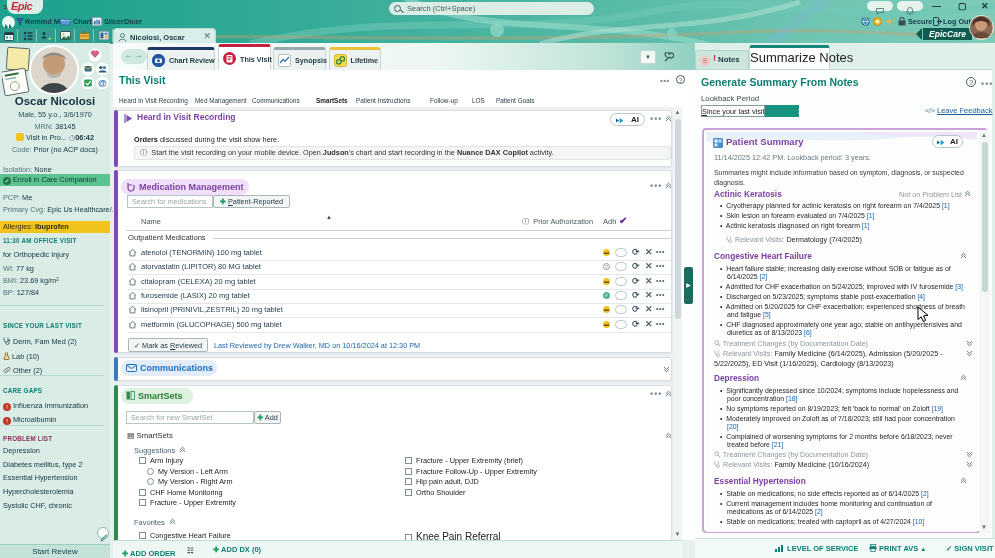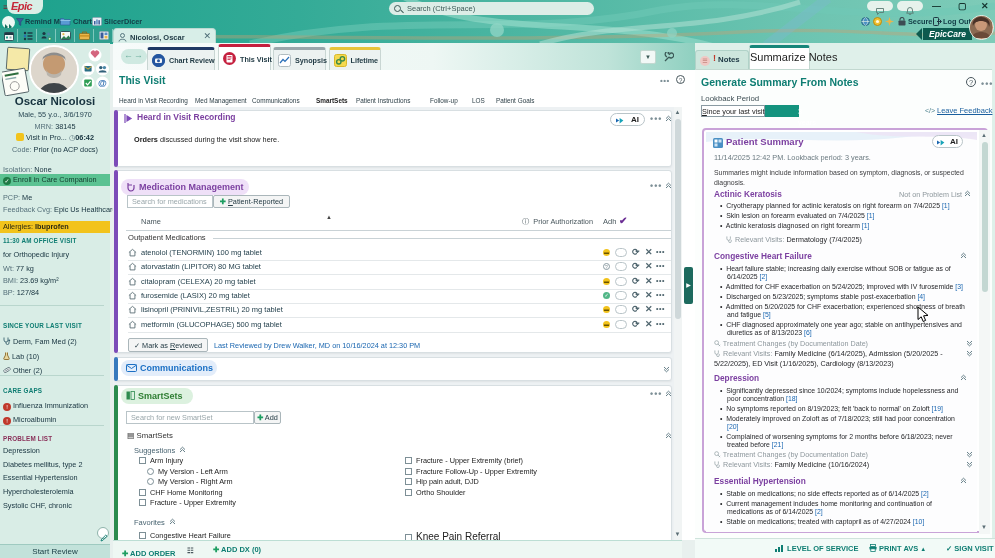--- a/index.html
+++ b/index.html
@@ -250,21 +250,21 @@
       <text x="21.5" y="40.2" text-anchor="middle" font-size="9" font-weight="bold" fill="#2b6cb0">@</text>
   </svg>
   <div class="c" style="top:52px; font-size:11.5px; font-weight:bold; color:#16323e;">Oscar Nicolosi</div>
   <div class="c" style="top:67px; font-size:7.3px; color:#2c4a56;">Male, 55 y.o., 3/6/1970</div>
   <div class="c" style="top:79px; font-size:7.3px;"><span class="sb-label">MRN:</span> <span class="sb-val">38145</span></div>
   <div class="c" style="top:90px; font-size:7.3px; color:#16323e;"><span style="display:inline-block; width:8px; height:8px; background:#f2c31c; border-radius:2px; vertical-align:-1px;"></span> Visit in Pro... <span style="color:#55707a;">◷</span><b>06:42</b></div>
   <div class="c" style="top:102px; font-size:7.3px;"><span class="sb-label">Code:</span> <span class="sb-val">Prior (no ACP docs)</span></div>
   <div class="c" style="top:122px; font-size:7.3px; text-align:left; left:3px;"><span class="sb-label">Isolation:</span> <span class="sb-val">None</span></div>
   <div class="abs" style="left:0; top:131px; width:110px; height:12px; background:#5bc292; font-size:7.3px; color:#123a2c; line-height:12px;"><span style="display:inline-block; width:8px; height:8px; background:#1e7a46; border-radius:50%; color:#fff; font-size:6px; text-align:center; line-height:8px; margin:0 2px 0 3px; vertical-align:-1px;">✓</span>Enroll in Care Companion</div>
   <div class="abs" style="left:3px; top:150px; font-size:7.3px;"><span class="sb-label">PCP:</span> <span class="sb-val">Me</span></div>
-  <div class="abs" style="left:3px; top:162px; font-size:7.3px; white-space:nowrap;"><span class="sb-label">Feedback Cvg:</span> <span class="sb-val">Epic Us Healthcare/...</span></div>
+  <div class="abs" style="left:3px; top:162px; font-size:7.3px; white-space:nowrap;"><span class="sb-label">Primary Cvg:</span> <span class="sb-val">Epic Us Healthcare/...</span></div>
   <div class="abs" style="left:0; top:178px; width:110px; height:12px; background:#f2c31c; font-size:7.3px; color:#2e2a10; line-height:12px;"><span style="margin-left:3px;">Allergies:</span> <b>Ibuprofen</b></div>
   <div class="abs sb-head" style="left:3px; top:194px;">11:30 AM OFFICE VISIT</div>
   <div class="abs" style="left:3px; top:207px; font-size:7.3px; color:#16323e;">for Orthopedic Injury</div>
   <div class="abs" style="left:3px; top:221px; font-size:7.3px;"><span class="sb-label">Wt:</span> <span class="sb-val">77 kg</span></div>
   <div class="abs" style="left:3px; top:233px; font-size:7.3px;"><span class="sb-label">BMI:</span> <span class="sb-val">23.69 kg/m²</span></div>
   <div class="abs" style="left:3px; top:245px; font-size:7.3px;"><span class="sb-label">BP:</span> <span class="sb-val">127/84</span></div>
   <div class="abs" style="left:0px; top:262px; width:104px; border-top:1px solid #b9d6cd;"></div>
   <div class="abs sb-head" style="left:3px; top:279px;">SINCE YOUR LAST VISIT</div>
   <div class="abs" style="left:3px; top:294px; font-size:7.3px; color:#16323e;"><svg width="8" height="8" viewBox="0 0 8 8" style="vertical-align:-1px;">
         <path d="M1,0.5 L1,3 a2,2 0 0 0 4,0 L5,0.5 M3,5 L3,6 a1.5,1.5 0 0 0 3,0 L6,4.5" stroke="#3c6472" stroke-width="0.9" fill="none"></path>
@@ -354,20 +354,21 @@
   <div class="abs" style="left:24px; top:5px; font-size:8.5px; font-weight:bold; color:#7b3fa0;">Heard in Visit Recording</div>
   <div class="abs" style="left:497px; top:6px; width:35px; height:13px; border:1px solid #b9c4c8; border-radius:7px; background:#fff; font-size:8px; font-weight:bold; color:#222; text-align:right; padding-right:5px; line-height:12px;"><svg class="abs" style="left:4px; top:2.5px;" width="9" height="8" viewBox="0 0 9 8">
         <path d="M1,1.5 L4.2,3.5 L1,5.5 Z" fill="#1a66b0"></path>
         <path d="M4.6,1 L8.4,3.6 L4.6,6.4 Z" fill="#16a3b8"></path>
       </svg>AI</div>
   <div class="dots3" style="left:537px; top:7px;">•••</div>
   <div class="chevup" style="left:552px; top:8px;"><svg width="7" height="7" viewBox="0 0 7 7">
         <path d="M1,3.6 L3.5,1.2 L6,3.6 M1,6 L3.5,3.6 L6,6" stroke="#55707a" stroke-width="0.9" fill="none"></path>
       </svg></div>
   <div class="abs" style="left:21px; top:28px; font-size:7.3px; color:#222;"><b>Orders</b> discussed during the visit show here.</div>
+  <div class="abs" style="left:21px; top:39px; width:537px; height:14px; background:#f3f5f6; border:1px solid #e0e4e6; border-radius:3px; font-size:7.3px; color:#333; line-height:12.5px;"><span style="margin:0 4px 0 5px; color:#555;">ⓘ</span>Start the visit recording on your mobile device. Open <b>Judson</b>'s chart and start recording in the <b>Nuance DAX Copilot</b> activity.</div>
 
   <div class="card" style="top:63px; height:183px;"></div>
   <div class="accent" style="left:1px; top:63px; height:183px; background:#7d4bb8;"></div>
   <div class="abs" style="left:8px; top:72px; width:128px; height:16px; background:#efe0f8; border-radius:9px;"></div>
   <svg class="abs" style="left:13px; top:75px;" width="10" height="10" viewBox="0 0 10 10">
       <path d="M2,1 L2,6 C2,8 4,9 5,9 C7,9 8,7 8,6 L8,3 M2,3 L6,3" stroke="#7b3fa0" stroke-width="1.2" fill="none"></path>
     </svg>
   <div class="abs" style="left:26px; top:75px; font-size:9px; font-weight:bold; color:#7b3fa0;">Medication Management</div>
   <div class="dots3" style="left:537px; top:74px;">•••</div>
   <div class="chevup" style="left:552px; top:75px;"><svg width="7" height="7" viewBox="0 0 7 7">
@@ -518,21 +519,21 @@
 
 <div class="abs" style="left:684px; top:267px; width:9px; height:37px; background:#1d6a5e; border-radius:2px; color:#fff; font-size:6px; line-height:37px; text-align:center;">▶</div>
 
 <div id="rpanel">
 
   <div class="abs" style="left:0px; top:7px; width:54px; height:19px; background:#cde6dd; border:1px solid #b0d2c8; border-bottom:none; border-radius:3px 3px 0 0;">
     <span class="abs" style="left:4px; top:5px; width:10px; height:10px; background:#f0c8c4; border-radius:50%; color:#b06860; font-size:6px; text-align:center; line-height:10px;">☰</span>
     <span class="abs" style="left:17px; top:2px; color:#c0392b; font-weight:bold; font-size:9px;">!</span>
     <span class="abs" style="left:22px; top:4px; font-size:7.8px; font-weight:bold; color:#1c3642;">Notes</span>
   </div>
-  <div class="abs" style="left:54px; top:2px; width:61px; height:24px; background:#fff; border:1px solid #c2d8d0; border-top:3px solid #17867a; border-bottom:none; border-radius:3px 3px 0 0; font-size:11px; color:#222; text-align:center; line-height:19px; white-space:nowrap;">Summarize Notes</div>
+  <div class="abs" style="left:54px; top:2px; width:81px; height:24px; background:#fff; border:1px solid #c2d8d0; border-top:3px solid #17867a; border-bottom:none; border-radius:3px 3px 0 0; font-size:13px; color:#222; text-align:center; line-height:19px; white-space:nowrap;">Summarize Notes</div>
 
   <div class="abs" style="left:0px; top:26px; width:297px; height:469px; background:#fcfefd; border-top:1px solid #c2d8d0;"></div>
   <div class="abs" style="left:6px; top:33px;" id="gsum">Generate Summary From Notes</div>
   <div class="abs" style="left:271px; top:34px; width:10px; height:10px; border:1px solid #49575d; border-radius:50%; font-size:7.5px; color:#49575d; text-align:center; line-height:10px;">?</div>
   <div class="abs dots3" style="left:286px; top:36px;">•••</div>
   <div class="abs" style="left:6px; top:51px; font-size:7.8px; color:#3c4c52;">Lookback Period</div>
   <div class="abs" style="left:6px; top:62px; width:64px; height:12px; background:#fff; border:1px solid #8a9aa2; font-size:7.3px; color:#222; text-align:center; line-height:11px; white-space:nowrap;"><u>S</u>ince your last visit</div>
   <div class="abs" style="left:70px; top:62px; width:16px; height:12px; background:#14937e; border:1px solid #14937e; font-size:7.3px; color:#fff; line-height:11px;padding-left:32px;">3 years</div>
   <div class="abs" style="left:230px; top:64px; font-size:7px; color:#4a7f8c;">&lt;/&gt;</div>
     <div class="abs" style="left:242px; top:63px; font-size:7.5px; color:#1a5f9e; text-decoration:underline;">Leave Feedback</div>

